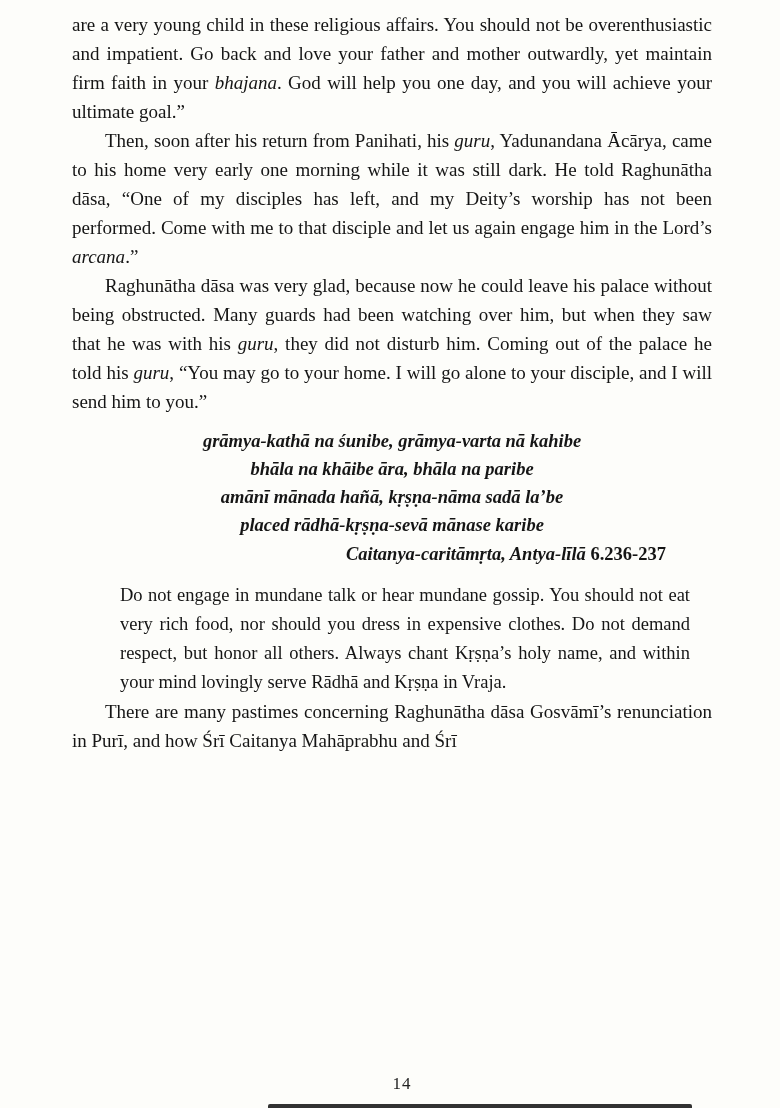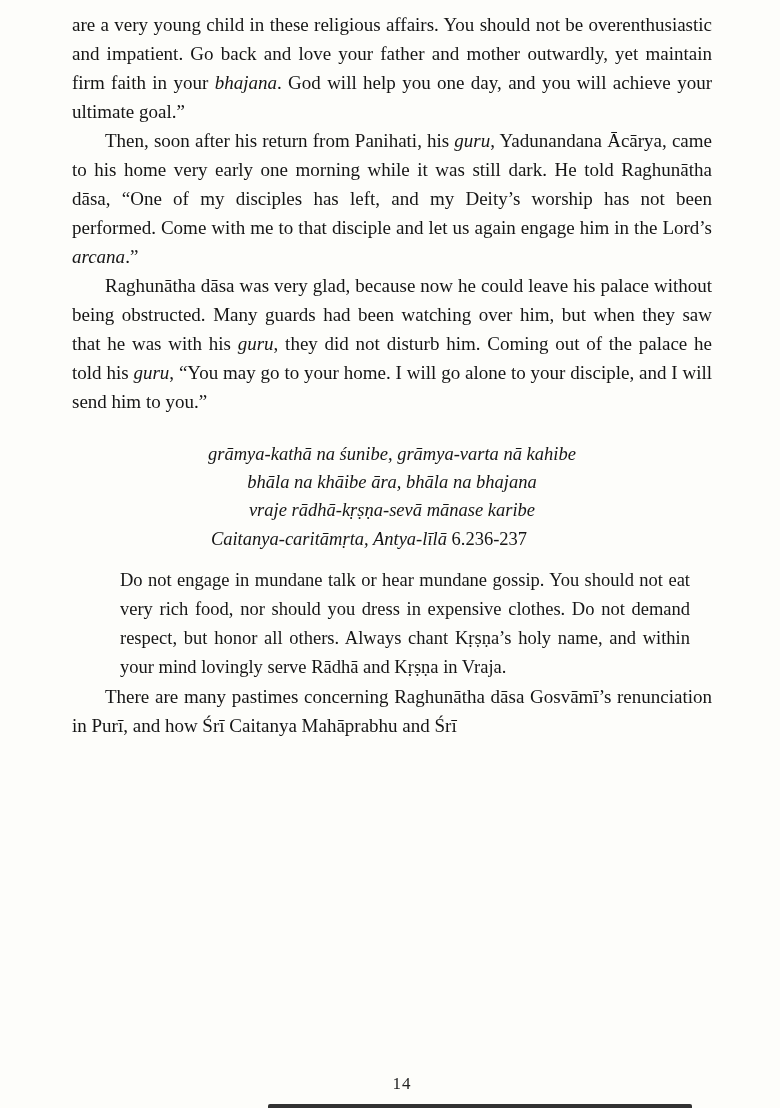--- a/index.html
+++ b/index.html
@@ -27,31 +27,32 @@
   p.body-para {
     margin: 0;
     font-size: 19px;
     line-height: 29px;
     text-align: justify;
   }
   p.body-para.indent {
     text-indent: 33px;
   }
   .verse-block {
-    margin-top: 24px;
+    margin-top: 11px;
     margin-bottom: 4px;
     font-size: 18.5px;
     line-height: 28px;
     font-style: italic;
+    font-weight: bold;
   }
   .verse-line {
     text-align: center;
   }
   .verse-citation {
-    text-align: center;
+    text-align: right;
     padding-right: 46px;
     font-size: 18.5px;
     line-height: 30px;
   }
   .verse-citation em {
     font-style: italic;
   }
   .verse-citation .ref {
     font-style: normal;
   }
@@ -97,22 +98,23 @@
 
 
     <p class="body-para indent"><span>Then, soon after his return from Panihati, his </span><em>guru</em><span>, Yadunandana Ācārya, came to his home very early one morning while it was still dark. He told Raghunātha dāsa, “One of my disciples has left, and my Deity’s worship has not been performed. Come with me to that disciple and let us again engage him in the Lord’s </span><em>arcana</em><span>.”</span></p>
 
     <p class="body-para indent"><span>Raghunātha dāsa was very glad, because now he could leave his palace without being obstructed. Many guards had been watching over him, but when they saw that he was with his </span><em>guru</em><span>, they did not disturb him. Coming out of the palace he told his </span><em>guru</em><span>, “You may go to your home. I will go alone to your disciple, and I will send him to you.”</span></p>
 
 
 
     <div class="verse-block">
       <div class="verse-line">grāmya-kathā na śunibe, grāmya-varta nā kahibe</div>
-      <div class="verse-line">bhāla na khāibe āra, bhāla na bhajana</div>
-      <div class="verse-line">vraje rādhā-kṛṣṇa-sevā mānase karibe</div>
+      <div class="verse-line">bhāla na khāibe āra, bhāla na paribe</div>
+      <div class="verse-line">amānī mānada hañā, kṛṣṇa-nāma sadā la’be</div>
+      <div class="verse-line">placed rādhā-kṛṣṇa-sevā mānase karibe</div>
       <div class="verse-citation"><em>Caitanya-caritāmṛta, Antya-līlā</em><span class="ref"> 6.236-237</span></div>
     </div>
 
     <div class="block-quote"><span>Do not engage in mundane talk or hear mundane gossip. You should not eat very rich food, nor should you dress in expensive clothes. Do not demand respect, but honor all others. Always chant Kṛṣṇa’s holy name, and within your mind lovingly serve Rādhā and Kṛṣṇa in Vraja.</span></div>
 
     <p class="body-para indent closing"><span>There are many pastimes concerning Raghunātha dāsa Gosvāmī’s renunciation in Purī, and how Śrī Caitanya Mahāprabhu and Śrī</span></p>
 
   </div>
 
   <div class="page-number">14</div>

